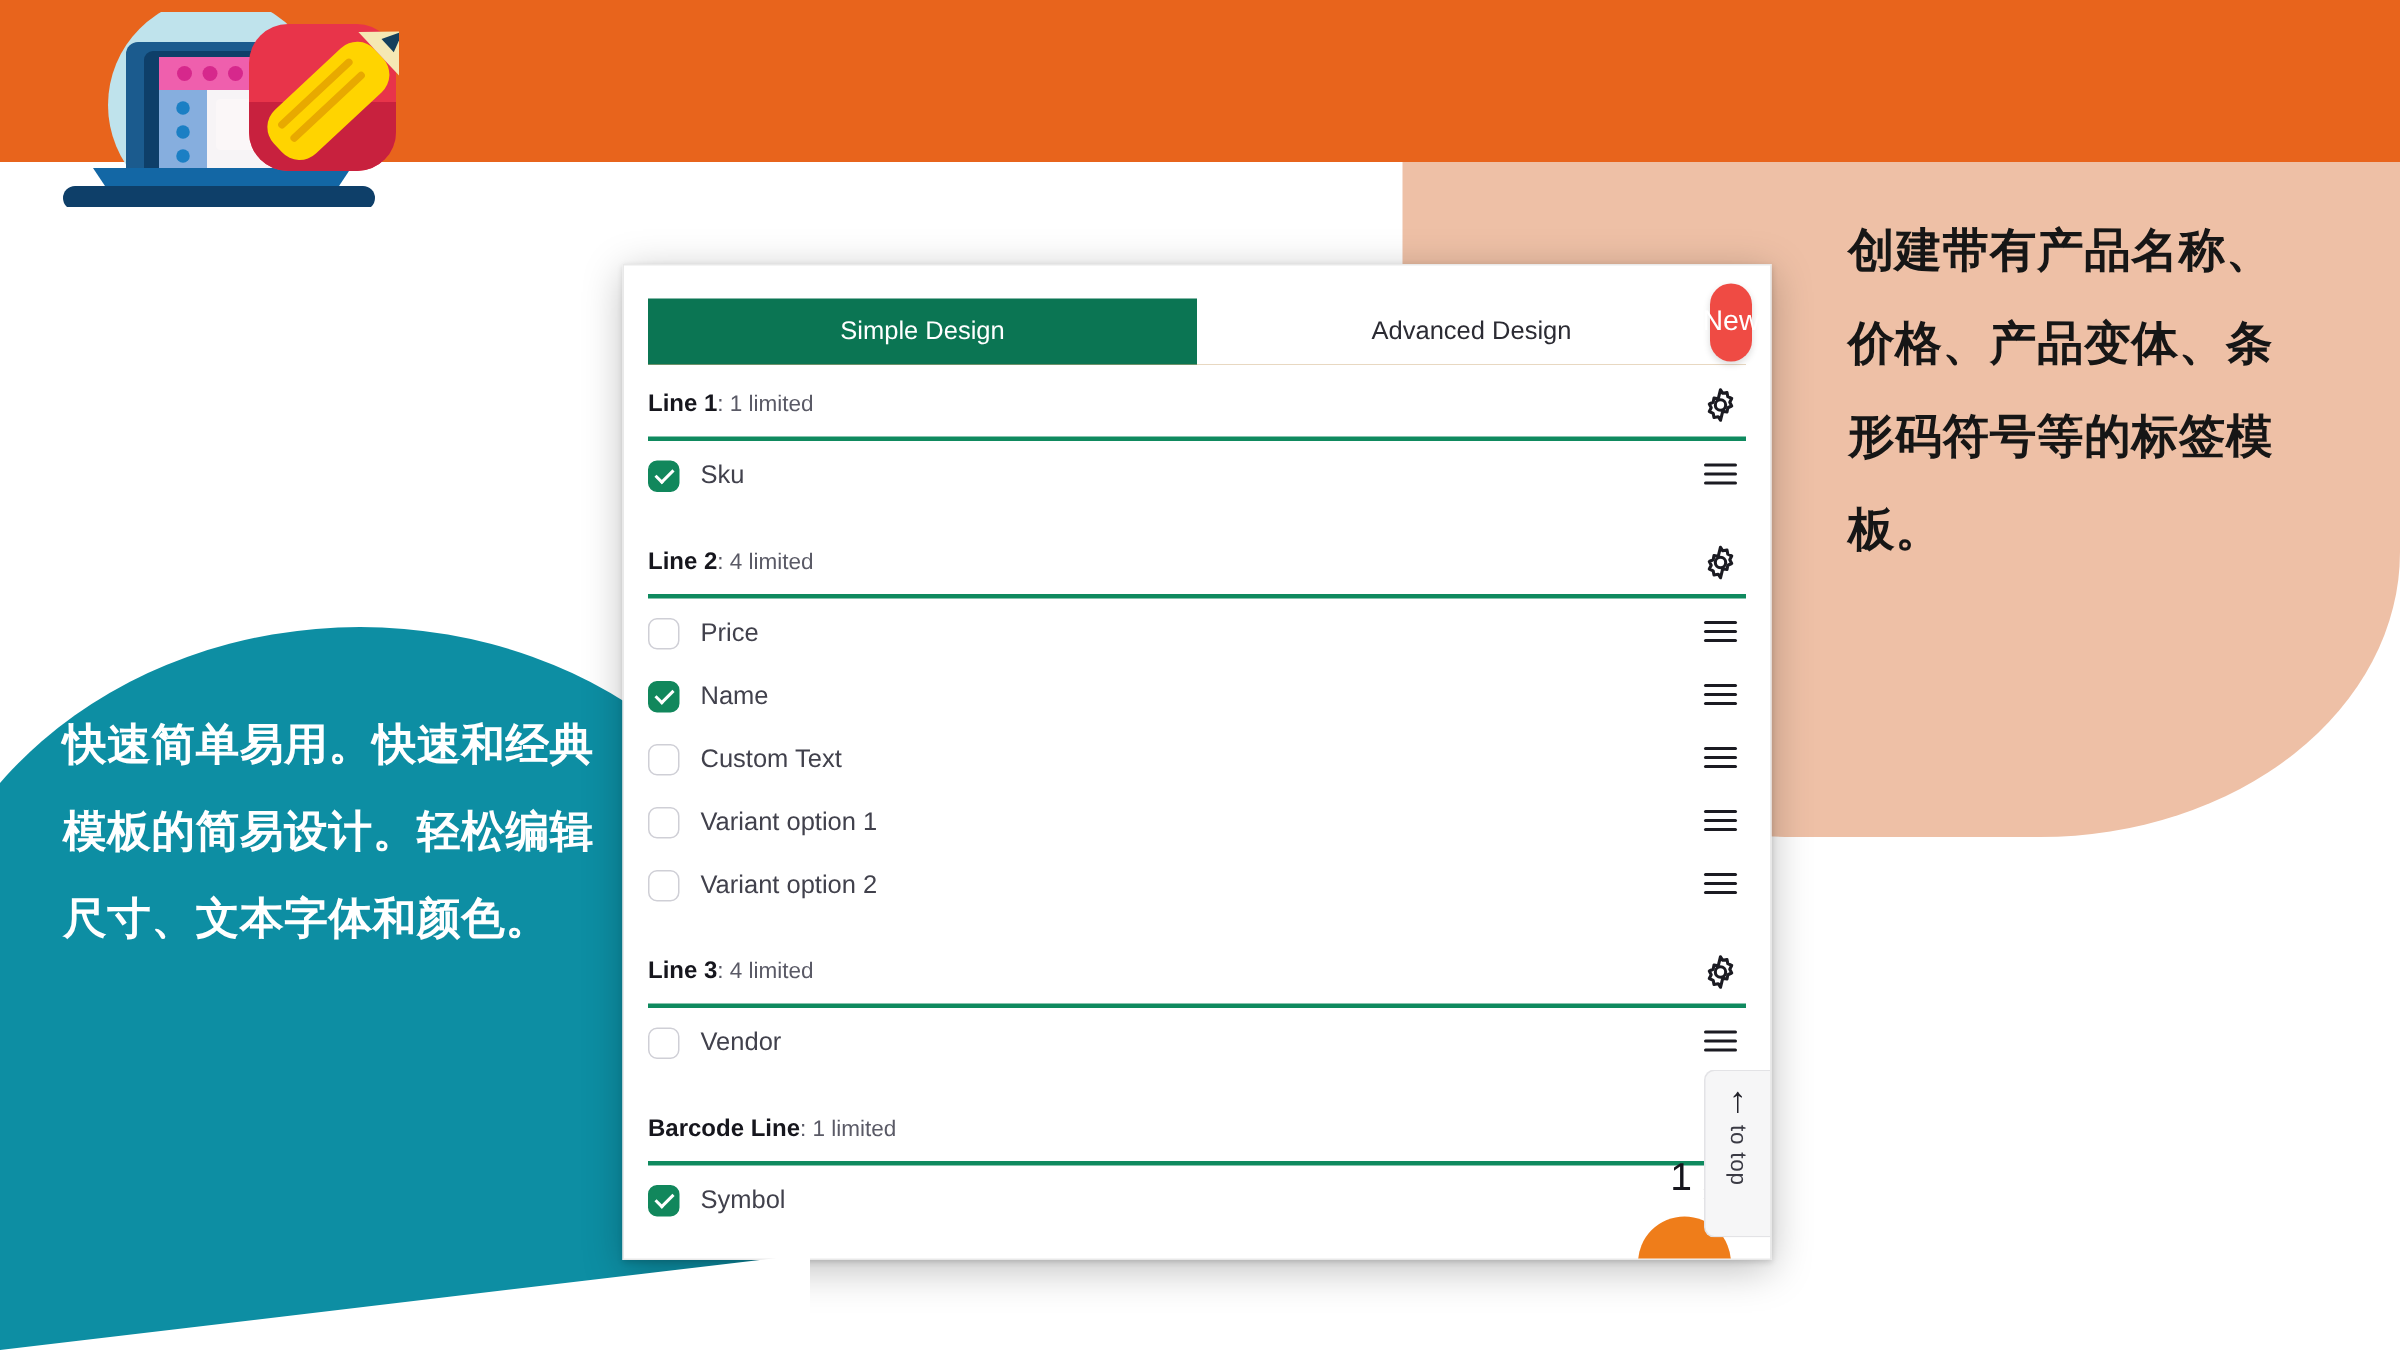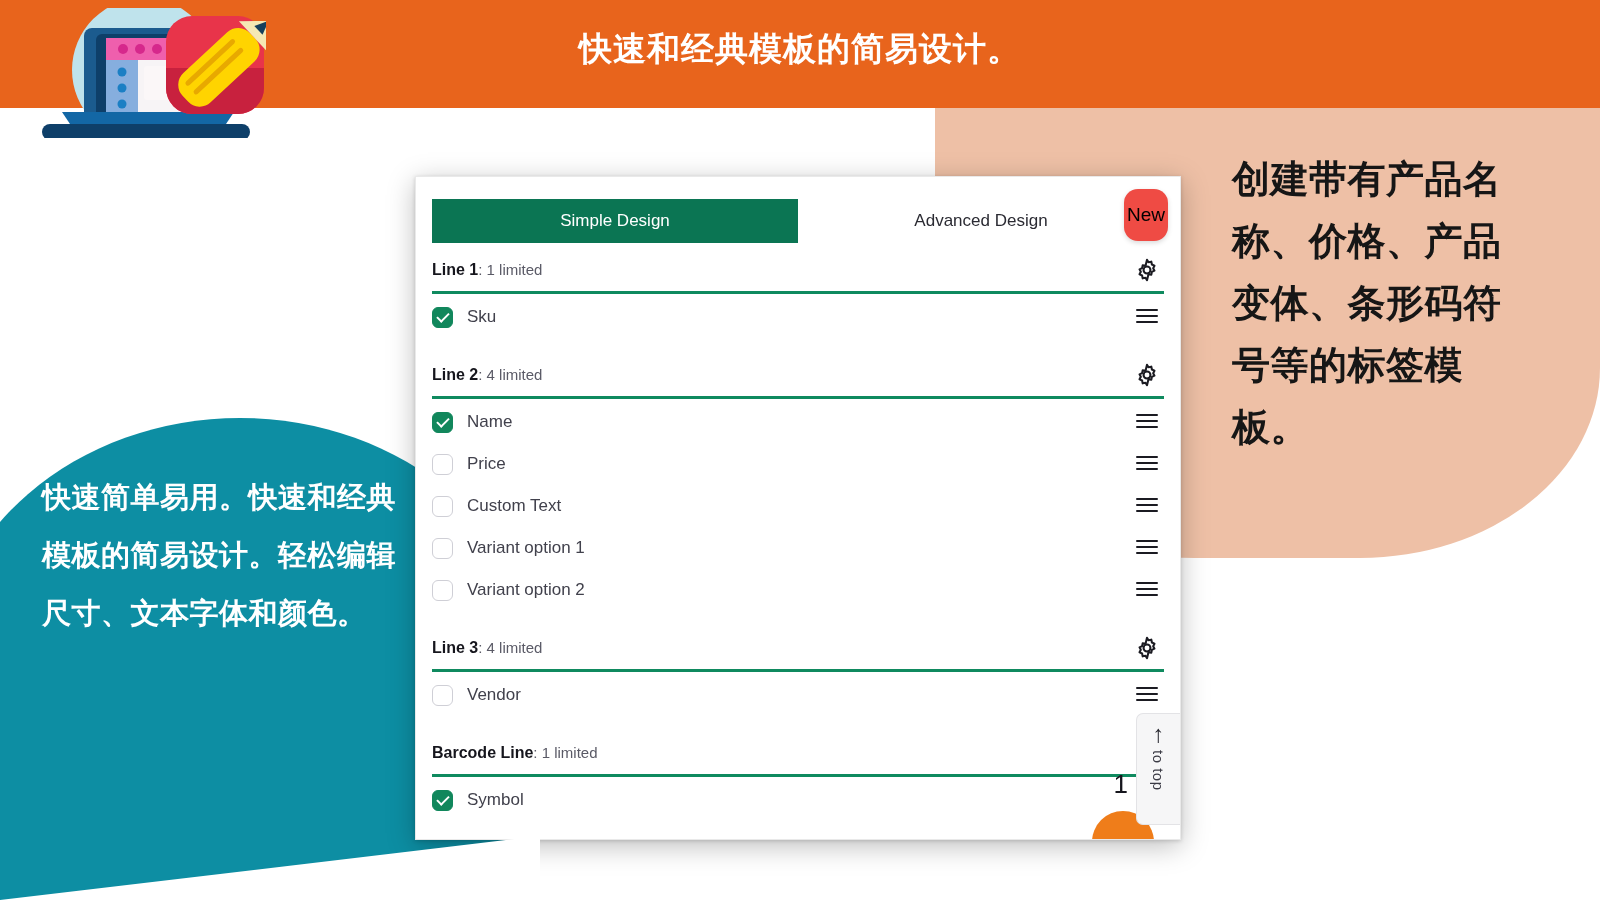--- a/index.html
+++ b/index.html
@@ -44,24 +44,24 @@
   .peach-panel {
     position: absolute;
     left: 935px; top: 108px;
     width: 665px; height: 450px;
     background: #eec0a6;
     border-bottom-left-radius: 260px 200px;
     border-bottom-right-radius: 240px 190px;
   }
   .peach-text {
     position: absolute;
-    left: 1232px; top: 148px;
+    left: 1232px; top: 136px;
     width: 300px;
     color: #161616;
-    font-size: 38px;
+    font-size: 31px;
     font-weight: bold;
     line-height: 62px;
     letter-spacing: 0.5px;
   }
 
   
   .teal-panel {
     position: absolute;
     left: -60px; top: 418px;
     width: 600px; height: 540px;
@@ -119,24 +119,24 @@
   }
   .tab.inactive {
     background: #ffffff;
     color: #2b2b33;
   }
 
   
   .new-badge {
     position: absolute;
     right: 12px; top: 12px;
-    width: 44px; height: 52px;
+    width: 28px; height: 52px;
     background: #ef4b44;
     border-radius: 14px;
-    color: #000000;
+    color: #ffffff;
     font-size: 19px;
     display: flex; align-items: center; justify-content: center;
     z-index: 12;
     box-shadow: 0 2px 5px rgba(0,0,0,0.15);
   }
 
   
   .list-body { padding: 0 16px; position: relative; }
 
   .group-head {
@@ -222,21 +222,20 @@
     background: #ef7d1a;
     z-index: 7;
   }
 </style>
 </head>
 <body>
 
 <div id="stage">
 
   <div class="header-bar"></div>
-  <div class="header-title">快速和经典模板的简易设计。</div>
 
   <div class="logo-wrap">
     <svg class="logo-svg" viewBox="0 0 240 130" xmlns="http://www.w3.org/2000/svg">
       <circle cx="118" cy="62" r="72" fill="#bfe3ec"></circle>
       <rect x="58" y="20" width="140" height="92" rx="8" fill="#1b5b8e"></rect>
       <rect x="70" y="26" width="126" height="84" rx="6" fill="#0e3f69"></rect>
       <rect x="80" y="30" width="112" height="78" rx="4" fill="#f7f4f6"></rect>
       <rect x="80" y="30" width="112" height="22" fill="#ef5fad"></rect>
       <circle cx="97" cy="41" r="5" fill="#d6288c"></circle>
       <circle cx="114" cy="41" r="5" fill="#d6288c"></circle>
@@ -306,33 +305,33 @@
           <span>
             <svg class="gear" viewBox="0 0 24 24" fill="none" stroke="#1b1b22" stroke-width="1.9">
               <circle cx="12" cy="12" r="3.2"></circle>
               <path d="M12 2.6l1.4 2.2 2.6-.5.5 2.6 2.4 1.1-1.2 2.3 1.2 2.3-2.4 1.1-.5 2.6-2.6-.5L12 21.4l-1.4-2.2-2.6.5-.5-2.6-2.4-1.1 1.2-2.3-1.2-2.3 2.4-1.1.5-2.6 2.6.5z" stroke-linejoin="round"></path>
             </svg>
           </span>
         </div>
         <div class="rule"></div>
         <div class="row">
           <div class="row-left">
+            <div class="cbox"></div>
+            <div class="row-label">Price</div>
+          </div>
+          <div class="drag">
+            <i></i>
+            <i></i>
+            <i></i>
+          </div>
+        </div>
+        <div class="row">
+          <div class="row-left">
             <div class="cbox checked"></div>
             <div class="row-label">Name</div>
-          </div>
-          <div class="drag">
-            <i></i>
-            <i></i>
-            <i></i>
-          </div>
-        </div>
-        <div class="row">
-          <div class="row-left">
-            <div class="cbox"></div>
-            <div class="row-label">Price</div>
           </div>
           <div class="drag">
             <i></i>
             <i></i>
             <i></i>
           </div>
         </div>
         <div class="row">
           <div class="row-left">
             <div class="cbox"></div>

